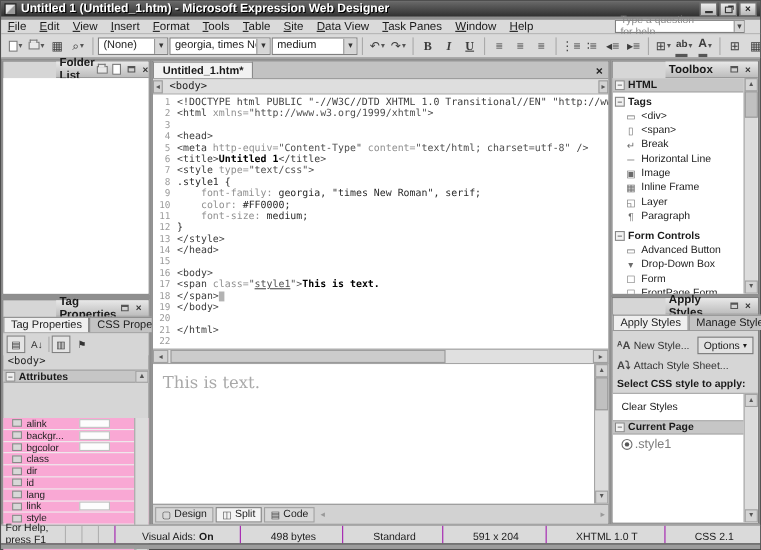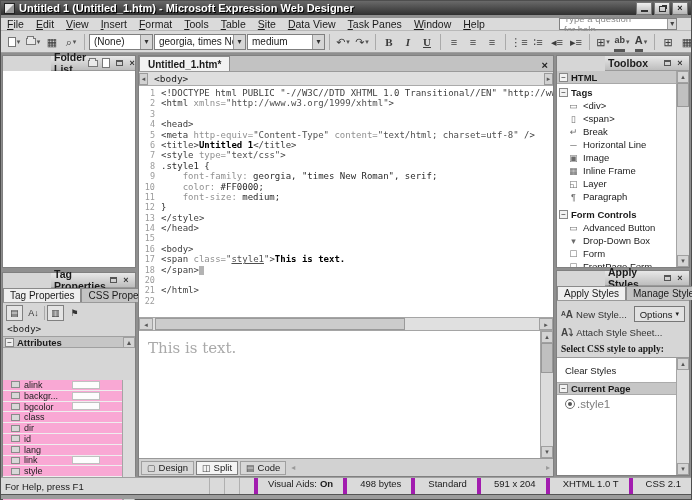--- a/index.html
+++ b/index.html
@@ -134,35 +134,35 @@
   .tbx-item .iglyph { width:13px; color:#6b6b6b; font-size:9px; text-align:center; margin-right:3px; flex:none;}
   
   #apply-styles { left:556px; top:270px; width:134px; height:206px; }
   .as-toolbar { background:#d6d6d6; flex:none; padding:3px 4px 2px; }
   .as-row1 { display:flex; align-items:center; height:20px; }
   .as-link { font-size:9.5px; color:#333; display:flex; align-items:center; gap:3px; white-space:nowrap;}
   .as-aicon { font-weight:bold; font-size:10px; color:#444; }
   .options-btn { margin-left:auto; height:16px; border:1px solid #777; background:#e2e2e2; font-size:9.5px;
     display:flex; align-items:center; padding:0 5px; gap:3px; }
   .as-row2 { display:flex; align-items:center; height:16px; }
-  .as-label { height:15px; font-weight:bold; font-size:9.5px; padding:2px 0 0 4px; background:#d6d6d6; flex:none;font-family:Liberation Serif, serif;}
+  .as-label { height:15px; font-weight:bold; font-size:9.5px; padding:2px 0 0 4px; background:#d6d6d6; flex:none;}
   .as-list { flex:1; background:#fff; border-top:1px solid #9a9a9a; display:flex; overflow:hidden;}
   .as-items { flex:1; }
   .clear-styles { height:16px; font-size:9.5px; display:flex; align-items:center; padding-left:8px; margin-top:4px;}
   .cp-bar { height:13px; background:#c6c6c6; border-top:1px solid #ababab; border-bottom:1px solid #ababab;
     display:flex; align-items:center; font-weight:bold; font-size:9.5px; padding-left:2px; margin-top:4px;}
   .style-item { height:18px; display:flex; align-items:center; padding-left:8px; font-size:11.5px; color:#7d7d7d; gap:2px;}
   .style-dot { width:10px; height:10px; border-radius:50%; border:1.5px solid #6f6f6f; display:flex; align-items:center; justify-content:center; flex:none;}
   .style-dot::after { content:""; width:4px; height:4px; border-radius:50%; background:#555; }
   
   .statusbar { position:absolute; left:1px; top:477px; width:690px; height:17px; background:#dadada;
     border-top:1px solid #9f9f9f; display:flex; align-items:center; font-size:9.5px; }
   .st-help { flex:1; padding-left:4px; }
   .st-empty { width:15px; height:100%; border-left:1px solid #b0b0b0; }
-  .st-cell { height:100%; border-left:4px solid #a21caf; display:flex; align-items:flex-start; padding:0 10px; white-space:nowrap; gap:3px;}
+  .st-cell { height:100%; border-left:1px solid #a21caf; display:flex; align-items:flex-end; padding:0 24px; white-space:nowrap; gap:3px;}
   .bottomframe { position:absolute; left:1px; top:494px; width:690px; height:5px; background:#9c9c9c; border-top:1px solid #555; }
 </style>
 </head>
 <body>
 
 <div class="win">
 
   <div class="titlebar">
     <span class="app-icon"></span>
     <span class="title-text">Untitled 1 (Untitled_1.htm) - Microsoft Expression Web Designer</span>
@@ -422,20 +422,21 @@
           <div class="code-line"><span class="ln">9</span><span class="seg-a">    font-family:</span><span class="seg-p"> georgia, "times New Roman", serif;</span></div>
           <div class="code-line"><span class="ln">10</span><span class="seg-a">    color:</span><span class="seg-p"> #FF0000;</span></div>
           <div class="code-line"><span class="ln">11</span><span class="seg-a">    font-size:</span><span class="seg-p"> medium;</span></div>
           <div class="code-line"><span class="ln">12</span><span class="seg-p">}</span></div>
           <div class="code-line"><span class="ln">13</span><span class="seg-t">&lt;/style&gt;</span></div>
           <div class="code-line"><span class="ln">14</span><span class="seg-t">&lt;/head&gt;</span></div>
           <div class="code-line"><span class="ln">15</span></div>
           <div class="code-line"><span class="ln">16</span><span class="seg-t">&lt;body&gt;</span></div>
           <div class="code-line"><span class="ln">17</span><span class="seg-t">&lt;span </span><span class="seg-a">class=</span><span class="seg-s">"</span><span class="seg-l">style1</span><span class="seg-s">"</span><span class="seg-t">&gt;</span><span class="seg-b">This is text.</span></div>
           <div class="code-line"><span class="ln">18</span><span class="seg-t">&lt;/span&gt;</span><span class="seg-c"></span></div>
+          <div class="code-line"><span class="ln">19</span><span class="seg-t">&lt;/body&gt;</span></div>
           <div class="code-line"><span class="ln">20</span></div>
           <div class="code-line"><span class="ln">21</span><span class="seg-t">&lt;/html&gt;</span></div>
           <div class="code-line"><span class="ln">22</span></div>
         </div>
     </div>
     <div class="hscroll">
       <span class="hs-btn">◂</span>
       <span class="hs-thumb"></span>
       <span class="hs-fill"></span>
       <span class="hs-btn">▸</span>

